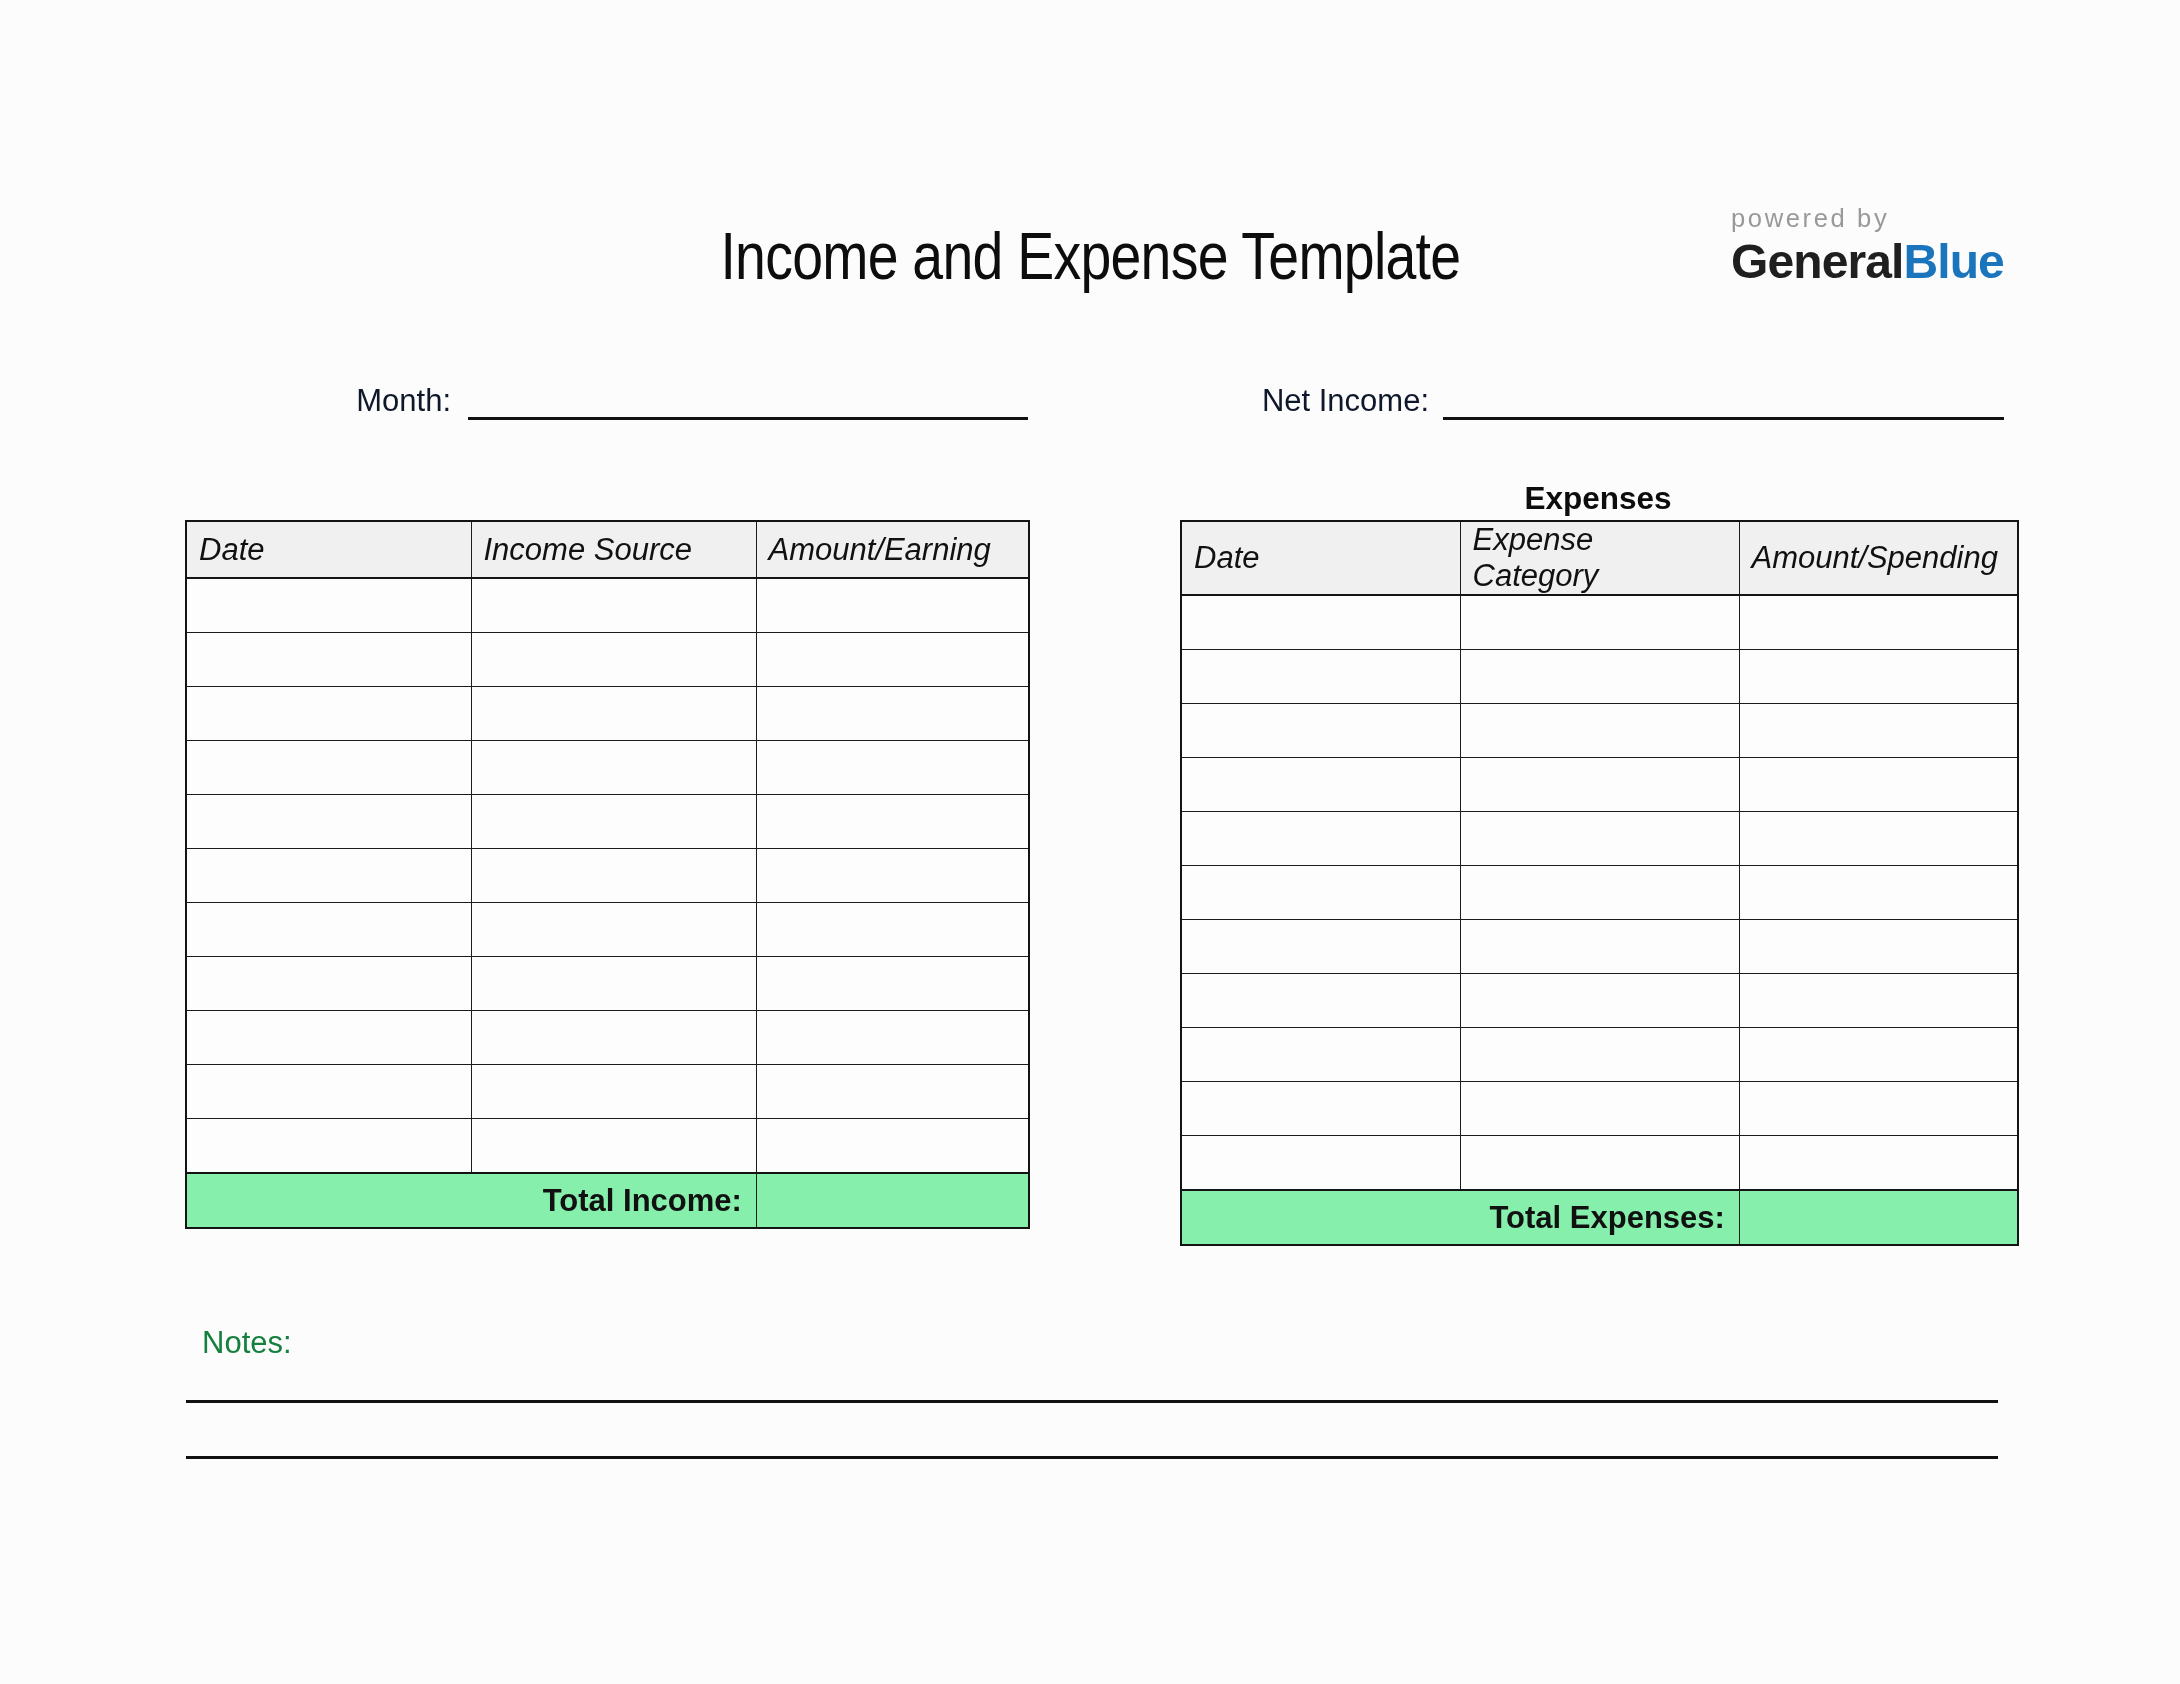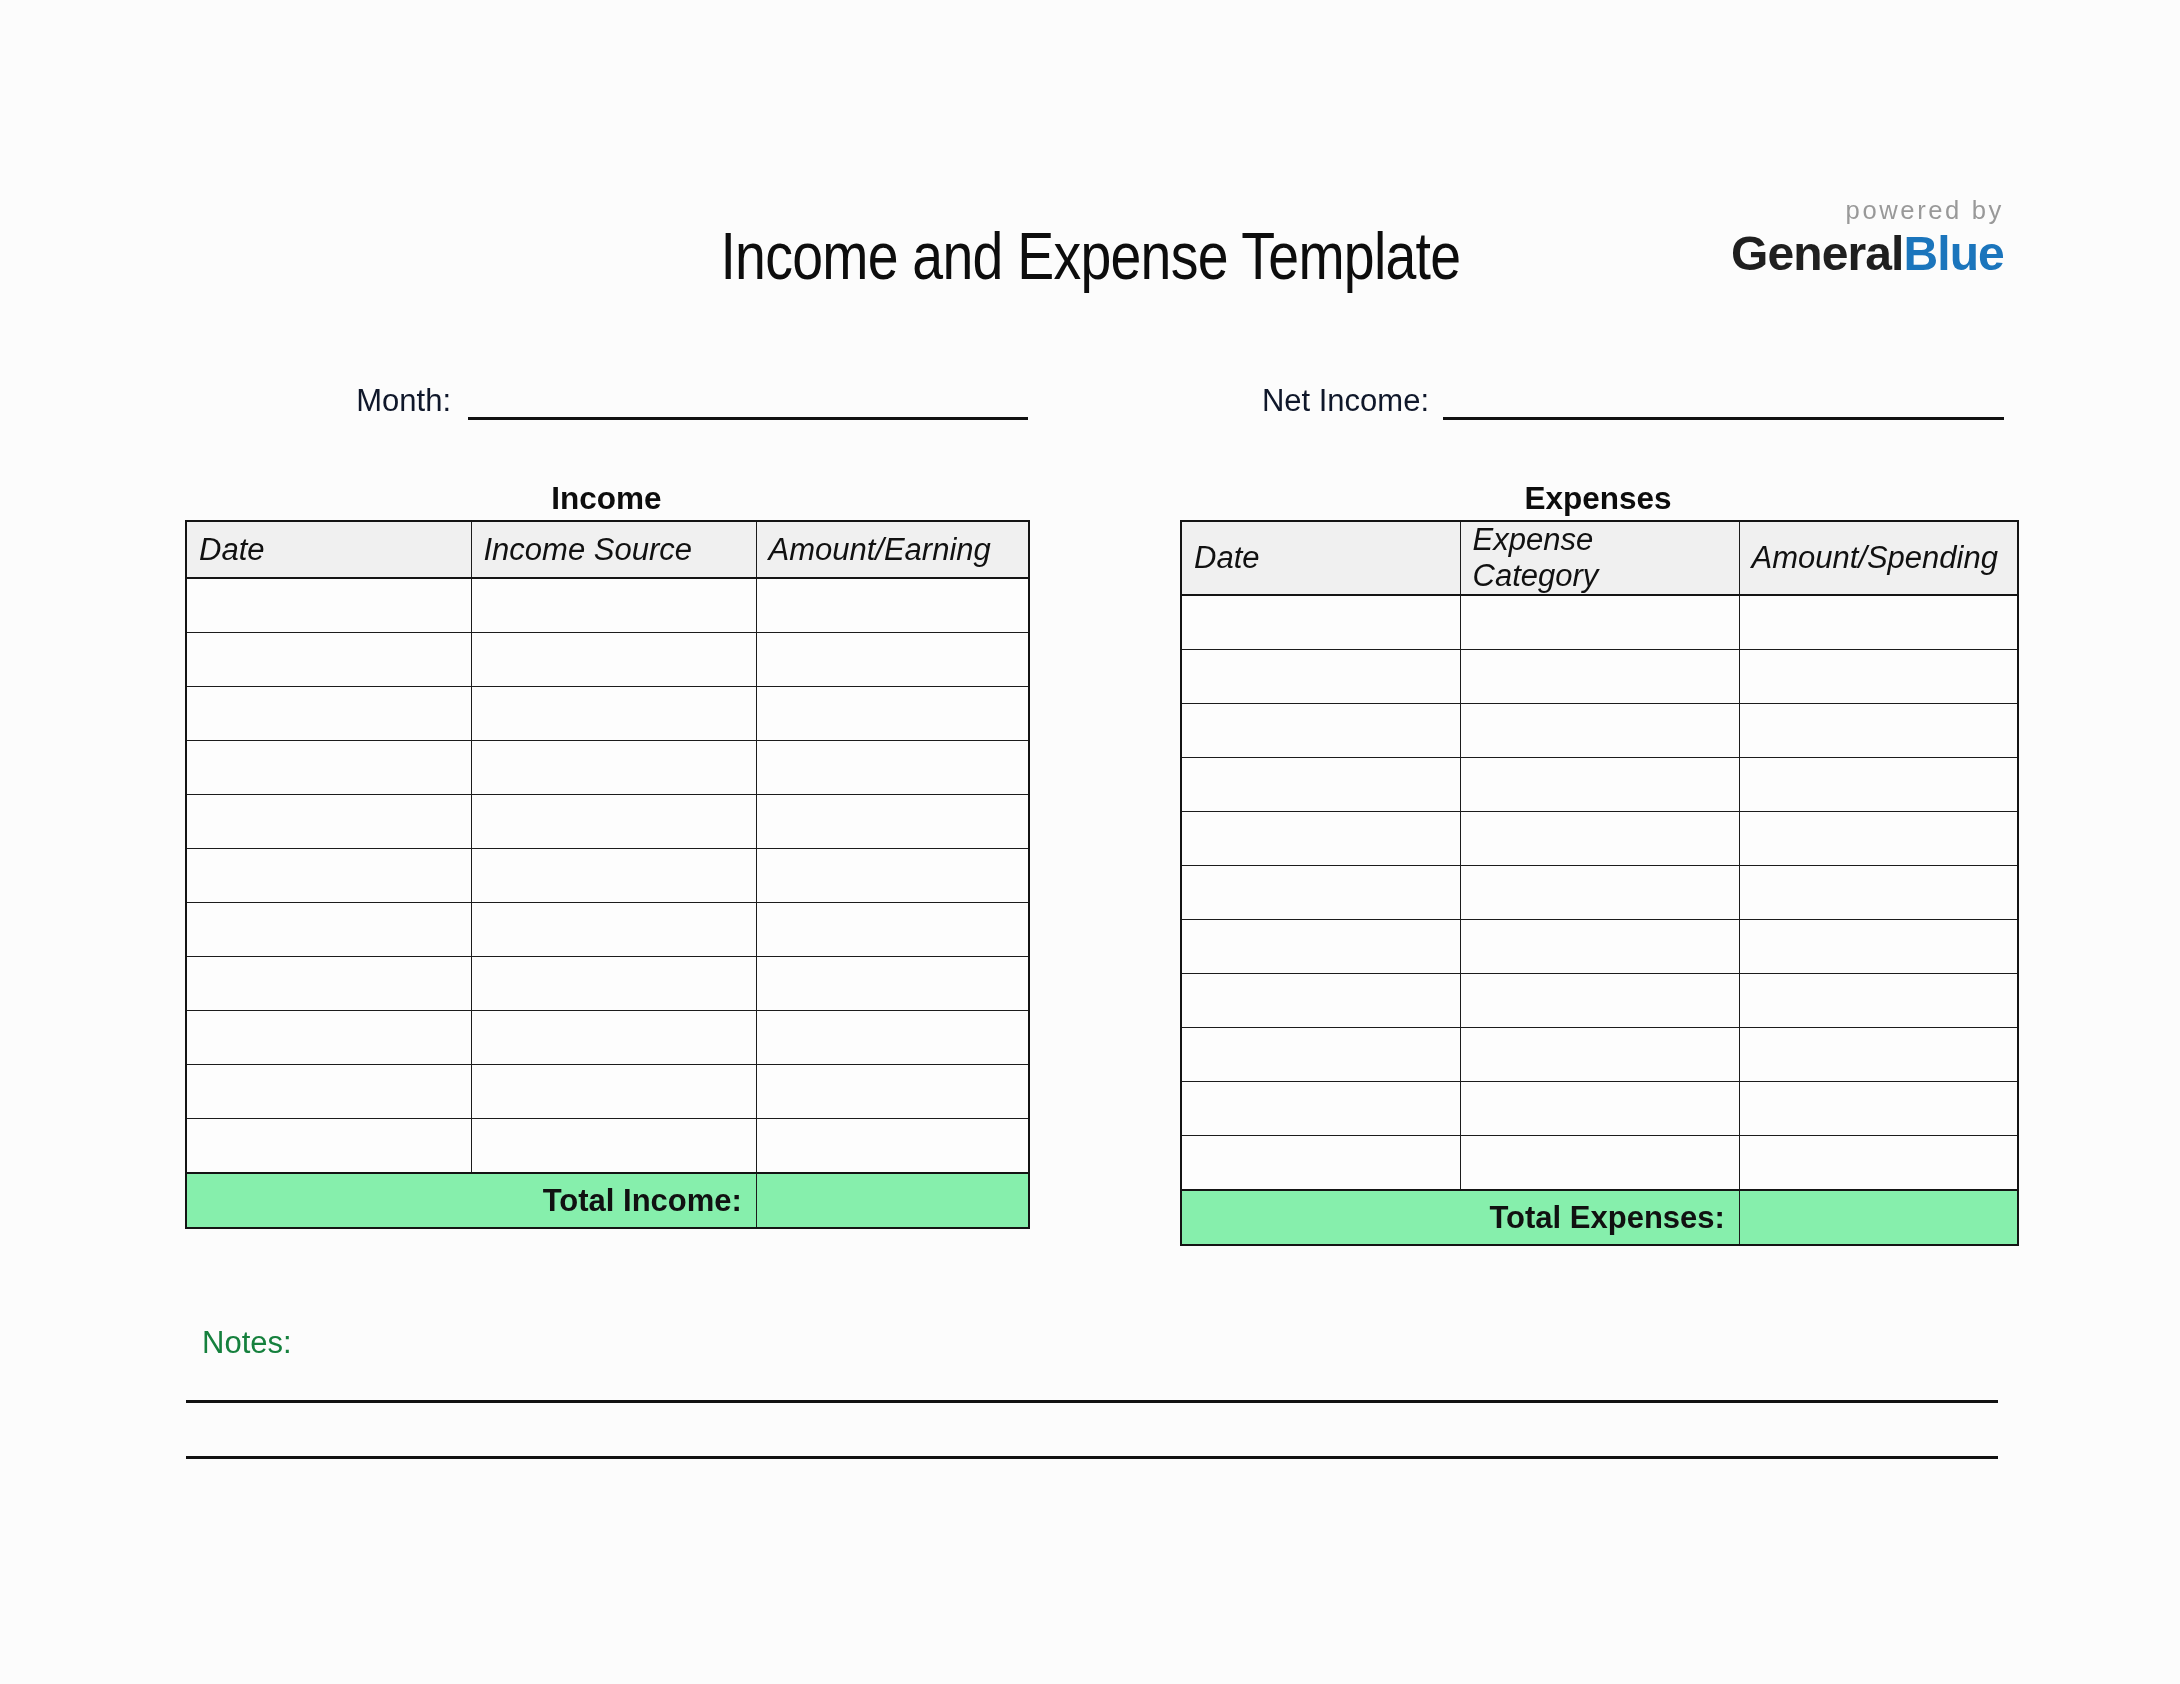--- a/index.html
+++ b/index.html
@@ -33,22 +33,22 @@
     transform: scaleX(0.84);
     transform-origin: center;
     white-space: nowrap;
     color: #0d0d0d;
   }
 
   
   .logo {
     position: absolute;
     left: 1731px;
-    top: 198px;
-    text-align: right;
+    top: 206px;
+    text-align: left;
     line-height: 1;
   }
   .logo .powered-by {
     font-size: 25.6px;
     letter-spacing: 2.6px;
     color: #999999;
     margin-bottom: 6.8px;
   }
   .logo .wordmark {
     font-size: 48px;
@@ -136,21 +136,20 @@
       <span class="black">General</span><span class="blue">Blue</span>
     </div>
   </div>
 
   <div class="field-label" style="left:281px; top:383px; width:170px;">Month:</div>
   <div class="fill-line" style="left:468px; top:417px; width:560px;"></div>
 
   <div class="field-label" style="left:1218px; top:383px; width:211px;">Net Income:</div>
   <div class="fill-line" style="left:1443px; top:417px; width:561px;"></div>
 
-  <div class="section-title" style="left:185px; top:480px; width:843px;">Income</div>
 
   <table class="sheet" style="left:185px; top:520px; width:843px;">
     <colgroup>
         <col style="width:285px">
         <col style="width:285px">
         <col style="width:273px">
       </colgroup>
     <thead>
       <tr>
         <th>Date</th>

